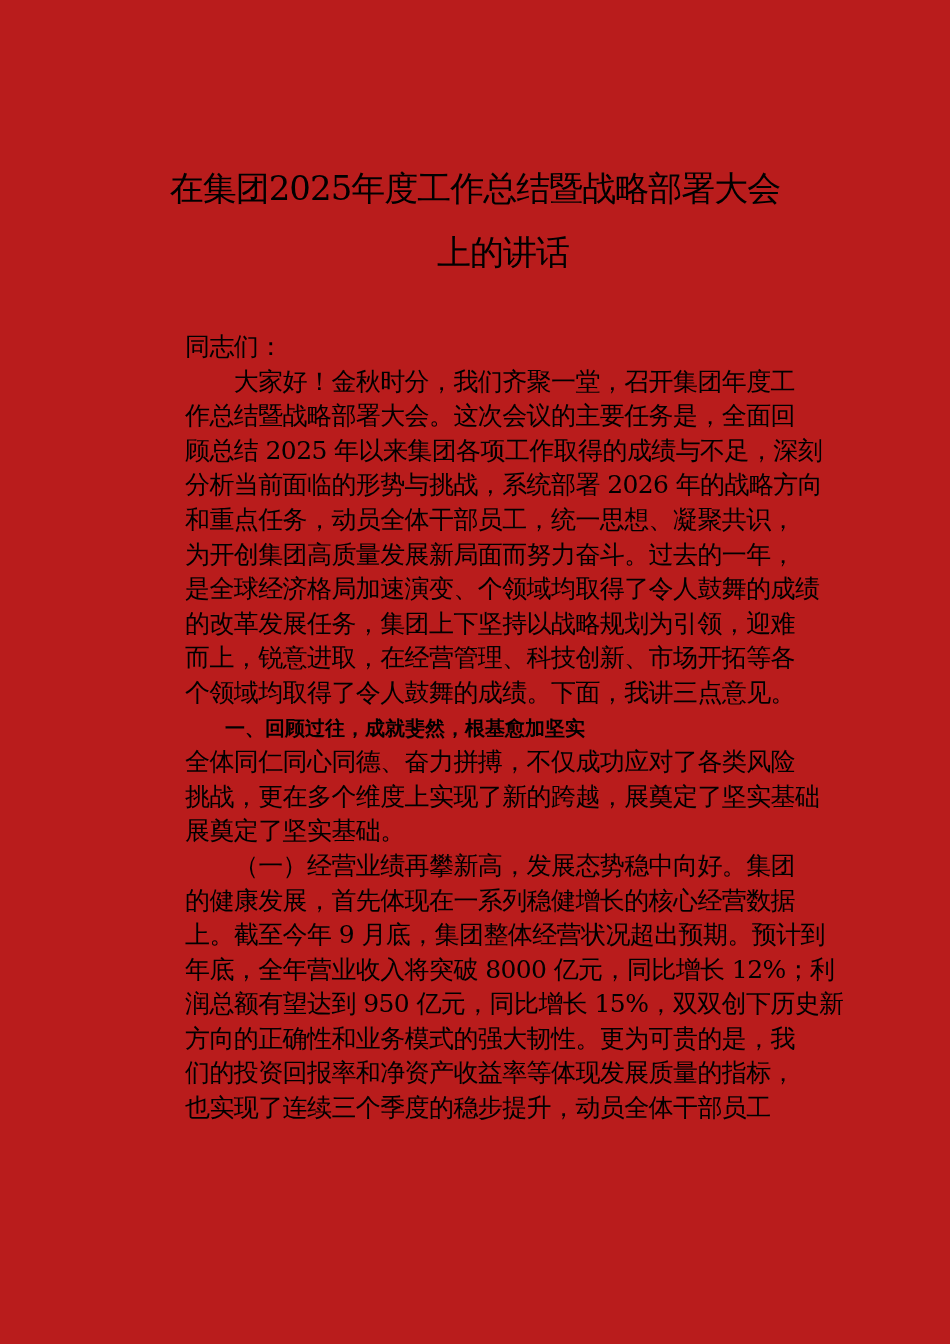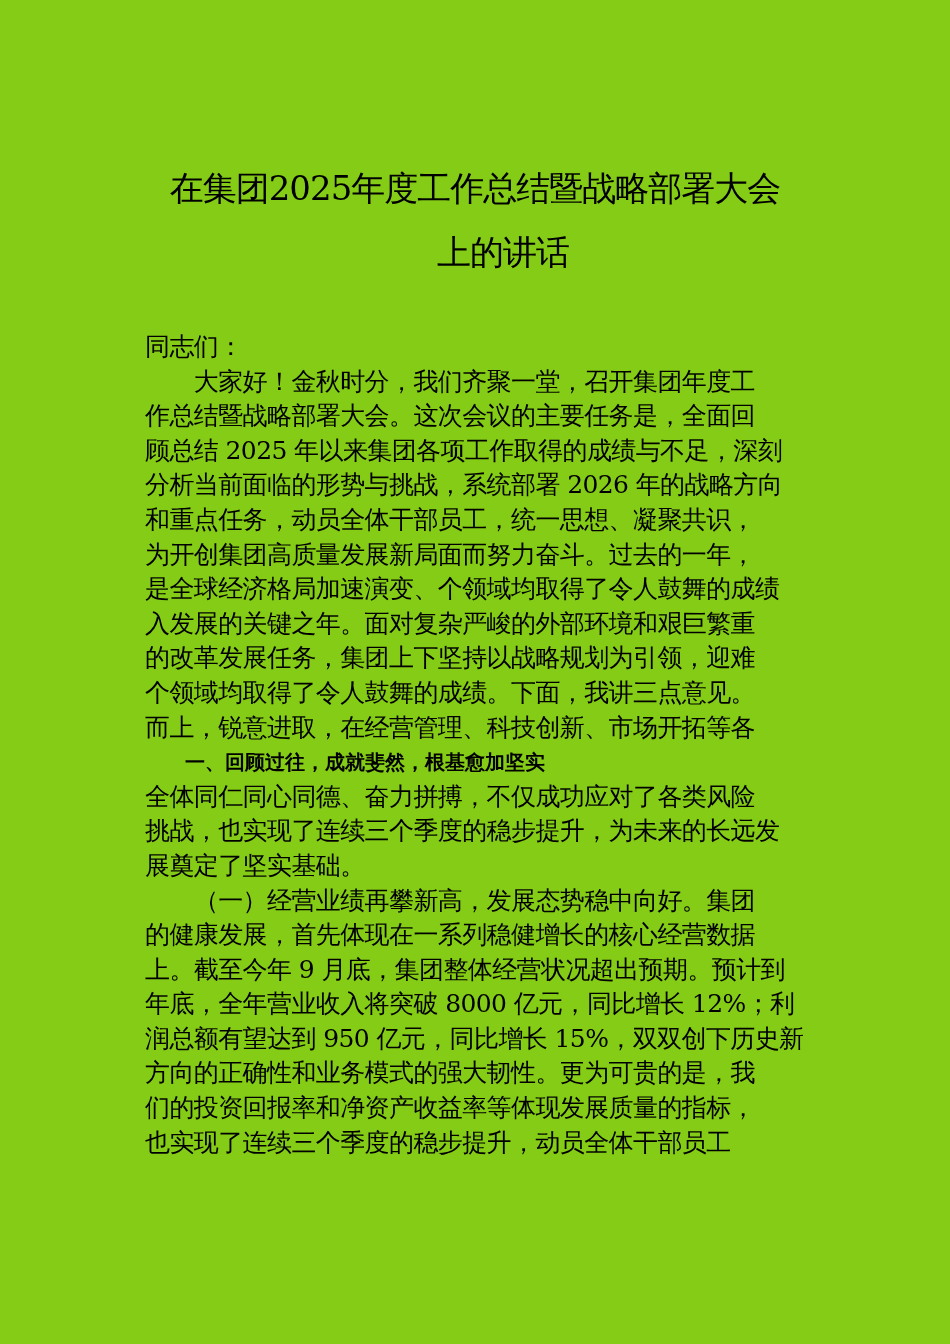--- a/index.html
+++ b/index.html
@@ -1,49 +1,48 @@
 <!DOCTYPE html>
 <html><head>
 <meta charset="utf-8">
 <style>
   html, body { margin:0; padding:0; background:#ffffff; }
   body { width:950px; height:1344px; position:relative; overflow:hidden;
          font-family: "DejaVu Serif", "Liberation Serif", serif; color:#000; }
-  .page { position:absolute; left:0; top:0; width:950px; height:1344px; background:#84cc16; }
+  .page { position:absolute; left:0; top:0; width:950px; height:1344px; background:#b91c1c; }
   .title { position:absolute; left:0; width:950px; text-align:center;
            font-size:34px; line-height:40px; letter-spacing:-1px; white-space:nowrap; }
   .title.l1 { top:168px; }
   .title.l2 { top:232px;padding-left:28px; }
   .body { position:absolute; left:145px; top:330px; width:680px; }
-  .line { height:34.6px; line-height:34.6px; font-size:25px; white-space:nowrap; letter-spacing:-0.6px; }
+  .line { height:34.6px; line-height:34.6px; font-size:25px; white-space:nowrap; letter-spacing:-0.6px;margin-left:40px; }
   .heading { font-family: "DejaVu Sans", "Liberation Sans", sans-serif; font-weight:bold; font-size:20px; letter-spacing:0px; }
 </style>
 </head>
 <body>
 
 <div class="page">
   <div class="title l1">在集团2025年度工作总结暨战略部署大会</div>
   <div class="title l2">上的讲话</div>
 
   <div class="body">
     <div class="line">同志们：</div>
     <div class="line">　　大家好！金秋时分，我们齐聚一堂，召开集团年度工</div>
     <div class="line">作总结暨战略部署大会。这次会议的主要任务是，全面回</div>
     <div class="line">顾总结 2025 年以来集团各项工作取得的成绩与不足，深刻</div>
     <div class="line">分析当前面临的形势与挑战，系统部署 2026 年的战略方向</div>
     <div class="line">和重点任务，动员全体干部员工，统一思想、凝聚共识，</div>
     <div class="line">为开创集团高质量发展新局面而努力奋斗。过去的一年，</div>
     <div class="line">是全球经济格局加速演变、个领域均取得了令人鼓舞的成绩</div>
-    <div class="line">入发展的关键之年。面对复杂严峻的外部环境和艰巨繁重</div>
     <div class="line">的改革发展任务，集团上下坚持以战略规划为引领，迎难</div>
+    <div class="line">而上，锐意进取，在经营管理、科技创新、市场开拓等各</div>
     <div class="line">个领域均取得了令人鼓舞的成绩。下面，我讲三点意见。</div>
-    <div class="line">而上，锐意进取，在经营管理、科技创新、市场开拓等各</div>
     <div class="line heading">　　一、回顾过往，成就斐然，根基愈加坚实</div>
     <div class="line">全体同仁同心同德、奋力拼搏，不仅成功应对了各类风险</div>
-    <div class="line">挑战，也实现了连续三个季度的稳步提升，为未来的长远发</div>
+    <div class="line">挑战，更在多个维度上实现了新的跨越，展奠定了坚实基础</div>
     <div class="line">展奠定了坚实基础。</div>
     <div class="line">　　（一）经营业绩再攀新高，发展态势稳中向好。集团</div>
     <div class="line">的健康发展，首先体现在一系列稳健增长的核心经营数据</div>
     <div class="line">上。截至今年 9 月底，集团整体经营状况超出预期。预计到</div>
     <div class="line">年底，全年营业收入将突破 8000 亿元，同比增长 12%；利</div>
     <div class="line">润总额有望达到 950 亿元，同比增长 15%，双双创下历史新</div>
     <div class="line">方向的正确性和业务模式的强大韧性。更为可贵的是，我</div>
     <div class="line">们的投资回报率和净资产收益率等体现发展质量的指标，</div>
     <div class="line">也实现了连续三个季度的稳步提升，动员全体干部员工</div>
   </div>

